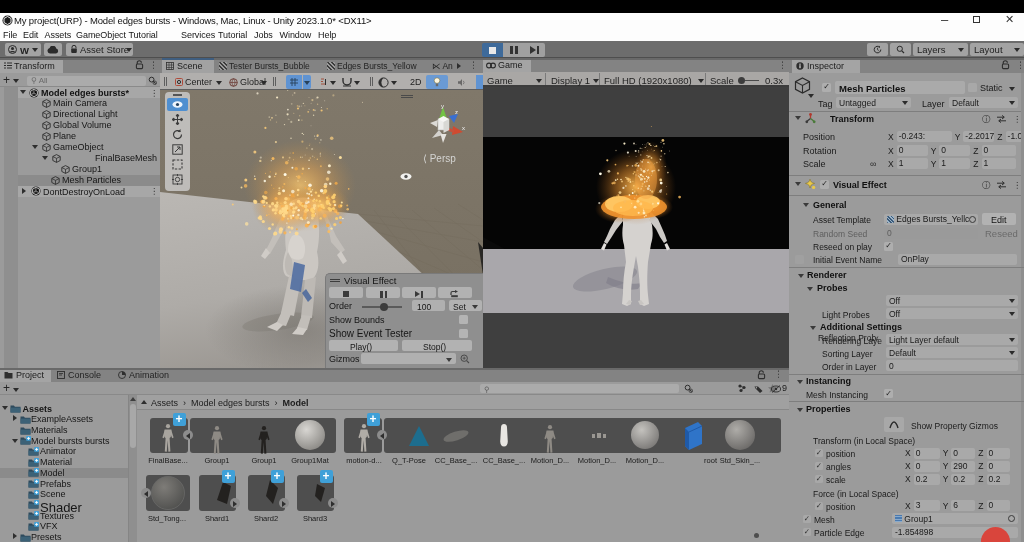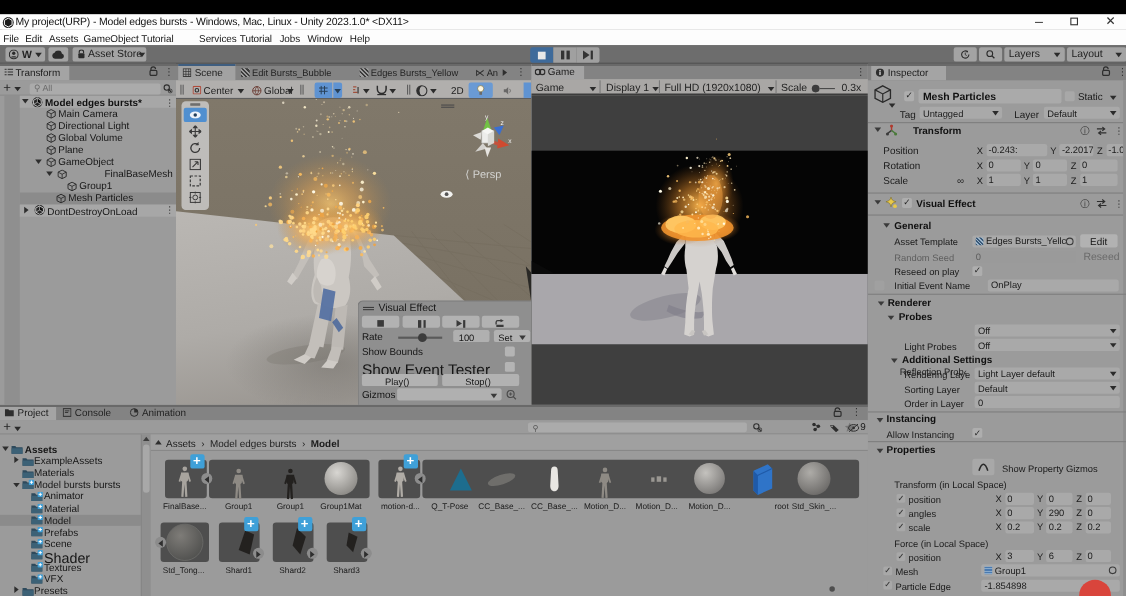--- a/index.html
+++ b/index.html
@@ -258,21 +258,21 @@
   <div class="abs tabbar" style="left:0;top:0;width:323px;height:15px;"></div>
   <div class="abs" style="left:2px;top:0;width:52px;height:15px;background:#a2a2a2;border-top:2px solid #3f5e80;"></div>
   <div class="abs" style="left:6px;top:4px;width:8px;height:8px;">
     <svg width="8" height="8" viewBox="0 0 8 8">
         <rect x=".5" y=".5" width="7" height="7" fill="none" stroke="#2e2e2e" stroke-width=".8"></rect>
         <path d="M.5 3h7M.5 5.5h7M3 .5v7M5.5 .5v7" stroke="#2e2e2e" stroke-width=".6"></path>
       </svg>
   </div>
   <div class="abs txt" style="left:17px;top:3px;font-size:9px;color:#1c1c1c;">Scene</div>
   <div class="abs vfxic" style="left:59px;top:4px;"></div>
-  <div class="abs txt" style="left:69px;top:3px;font-size:8.5px;color:#242424;">Edit Bursts_Bubble</div>
+  <div class="abs txt" style="left:69px;top:3px;font-size:8.5px;color:#242424;">Tester Bursts_Bubble</div>
   <div class="abs vfxic" style="left:167px;top:4px;"></div>
   <div class="abs txt" style="left:177px;top:3px;font-size:8.5px;color:#242424;">Edges Bursts_Yellow</div>
   <div class="abs txt" style="left:272px;top:3px;font-size:8.5px;color:#242424;">⋉ An</div>
   <div class="abs" style="left:297px;top:5px;width:0;height:0;border-top:3.5px solid transparent;border-bottom:3.5px solid transparent;border-left:4.5px solid #2e2e2e;"></div>
   <div class="abs txt" style="left:309px;top:2px;font-size:9px;color:#2e2e2e;">⋮</div>
 
   <div class="abs" style="left:0;top:15px;width:323px;height:17px;background:#b1afad;border-bottom:1px solid #5e5e5e;"></div>
   <div class="abs grip" style="left:4px;top:19px;"></div>
   <div class="abs sbtn" style="left:12px;top:17px;width:51px;"></div>
   <div class="abs" style="left:15px;top:20px;width:8px;height:8px;">
@@ -828,31 +828,31 @@
     <div class="abs" style="left:255px;top:232.5px;width:0;height:0;border-top:3.5px solid transparent;border-bottom:3.5px solid transparent;border-left:5px solid #3a3a3a;"></div>
     <div class="abs" style="left:261px;top:232.5px;width:2px;height:7px;background:#3a3a3a;"></div>
     <div class="abs vebtn" style="left:278px;top:229px;width:34px;"></div>
     <div class="abs" style="left:290px;top:232px;width:9px;height:8px;">
       <svg width="9" height="8" viewBox="0 0 9 8">
           <path d="M1 5V3a1.5 1.5 0 0 1 1.5-1.5H6" fill="none" stroke="#3a3a3a" stroke-width="1.2"></path>
           <path d="M5 0l3 1.5L5 3Z" fill="#3a3a3a"></path>
           <path d="M1.2 5.2h6.6v2H1.2Z" fill="#3a3a3a"></path>
         </svg>
     </div>
-    <div class="abs txt" style="left:169px;top:243px;font-size:9px;color:#161616;">Rate</div>
+    <div class="abs txt" style="left:169px;top:243px;font-size:9px;color:#161616;">Order</div>
     <div class="abs" style="left:202px;top:248px;width:40px;height:1.5px;background:#5a5a5a;"></div>
     <div class="abs" style="left:220px;top:244.5px;width:8px;height:8px;background:#3c3c3c;border-radius:50%;"></div>
     <div class="abs vefield" style="left:252px;top:242px;width:33px;"></div>
     <div class="abs txt" style="left:257px;top:243.5px;font-size:8.5px;color:#161616;">100</div>
     <div class="abs vebtn" style="left:289px;top:242px;width:33px;"></div>
     <div class="abs txt" style="left:293px;top:243.5px;font-size:8.5px;color:#161616;">Set</div>
     <div class="abs darr" style="left:312px;top:247px;border-top-color:#3a3a3a;"></div>
     <div class="abs txt" style="left:169px;top:256.5px;font-size:9px;color:#161616;">Show Bounds</div>
     <div class="abs" style="left:299px;top:257px;width:9px;height:9px;background:#b4b4b4;border-radius:1.5px;"></div>
-    <div class="abs txt" style="left:169px;top:270px;font-size:14px;color:#161616;">Show Event Tester</div>
+    <div class="abs txt" style="left:169px;top:270px;font-size:10px;color:#161616;">Show Event Tester</div>
     <div class="abs" style="left:299px;top:270.5px;width:9px;height:9px;background:#b4b4b4;border-radius:1.5px;"></div>
     <div class="abs vebtn" style="left:169px;top:282px;width:69px;"></div>
     <div class="abs txt" style="left:190px;top:283.5px;font-size:8.5px;color:#161616;">Play()</div>
     <div class="abs vebtn" style="left:242px;top:282px;width:70px;"></div>
     <div class="abs txt" style="left:263px;top:283.5px;font-size:8.5px;color:#161616;">Stop()</div>
     <div class="abs txt" style="left:169px;top:296px;font-size:9px;color:#161616;">Gizmos</div>
     <div class="abs vefield" style="left:201px;top:295px;width:95px;"></div>
     <div class="abs darr" style="left:286px;top:299.5px;border-top-color:#3a3a3a;"></div>
     <div class="abs" style="left:300px;top:296px;width:10px;height:10px;">
       <svg width="10" height="10" viewBox="0 0 10 10">
@@ -1286,21 +1286,21 @@
         <span>Default</span>
         <i class="dd"></i>
       </div>
   <div class="abs txt ilab" style="left:33px;top:303.5px;">Order in Layer</div>
   <div class="abs ifield" style="left:97px;top:302px;width:132px;">
         <span>0</span>
       </div>
   <div class="abs isep" style="top:316px;"></div>
   <div class="abs ifoldarr" style="left:8px;top:322px;"></div>
   <div class="abs txt ifold" style="left:17px;top:318px;">Instancing</div>
-  <div class="abs txt ilab" style="left:17px;top:331.5px;">Allow Instancing</div>
+  <div class="abs txt ilab" style="left:17px;top:331.5px;">Mesh Instancing</div>
   <div class="abs icheckbox" style="left:95px;top:331px;">
         <span>✓</span>
       </div>
   <div class="abs isep" style="top:343px;"></div>
   <div class="abs ifoldarr" style="left:8px;top:350px;"></div>
   <div class="abs txt ifold" style="left:17px;top:346px;">Properties</div>
   <div class="abs" style="left:95px;top:359px;width:20px;height:15px;background:#a8a8a8;border-radius:2px;"></div>
   <div class="abs" style="left:100px;top:363px;width:10px;height:8px;">
     <svg width="10" height="8" viewBox="0 0 10 8">
           <path d="M1 7C2.2 3 3.4 1 5 1s2.8 2 4 6" fill="none" stroke="#2a2a2a" stroke-width="1.4"></path>

